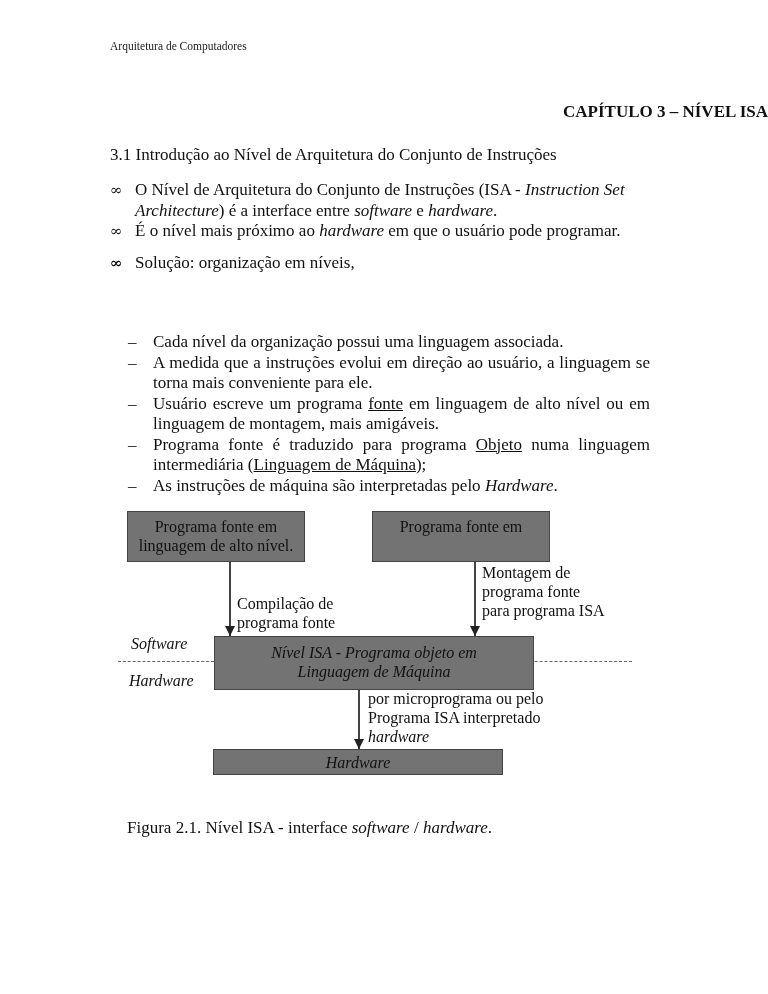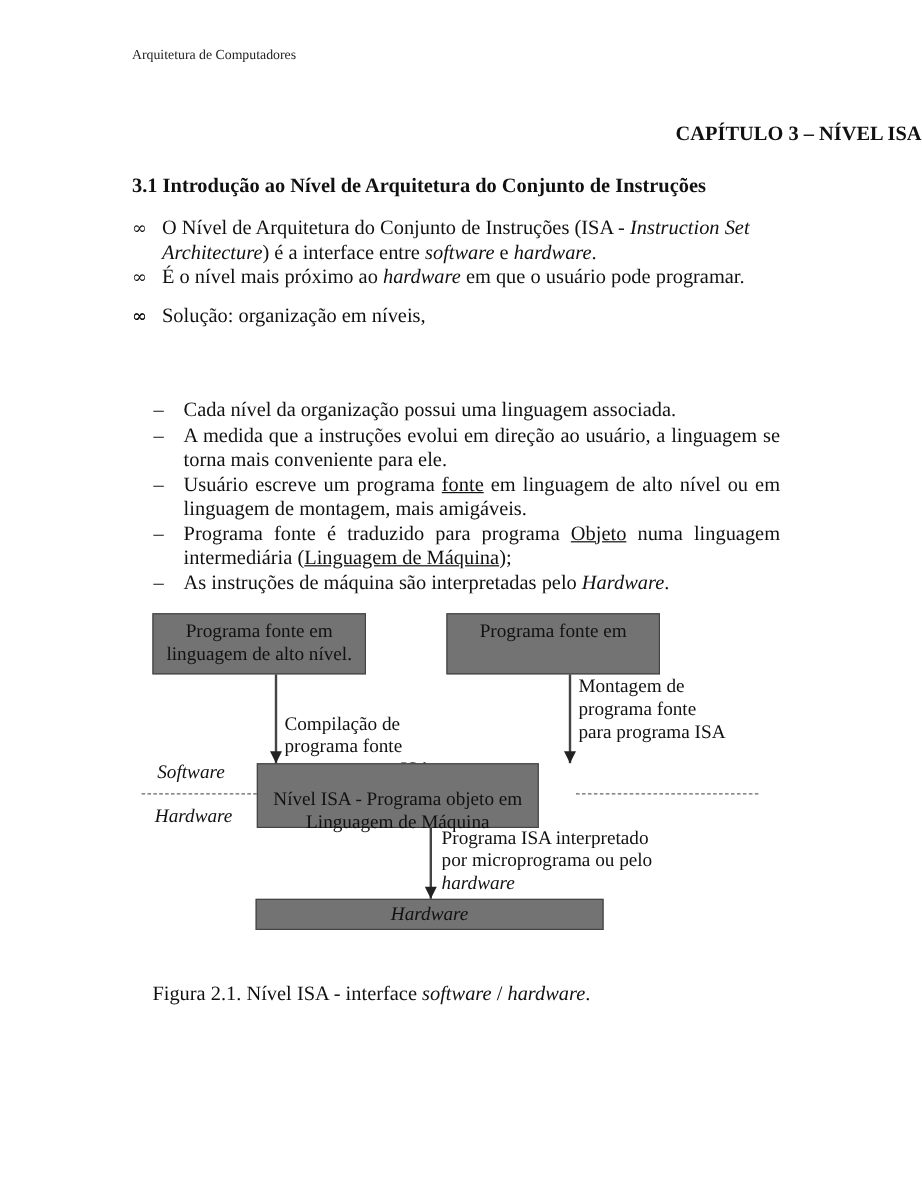--- a/index.html
+++ b/index.html
@@ -10,21 +10,21 @@
   .header {
     position: absolute; left: 110px; top: 40px;
     font-size: 11.5px; color: #222;
   }
   .chapter-title {
     position: absolute; left: 0; width: 768px; top: 102px;
     text-align: right; font-weight: bold; font-size: 17px;
   }
   .section-title {
     position: absolute; left: 110px; top: 145px;
-    font-weight: bold; font-size: 17px;
+    font-weight: normal; font-size: 17px;
   }
   .para { font-size: 17px; line-height: 20.5px; }
   .bullets { position: absolute; left: 110px; width: 540px; }
   .bullet { position: relative; padding-left: 25px; }
   .bullet .mark {
     position: absolute; left: 0; top: 0; font-size: 15px;
     font-family: "DejaVu Serif", serif;
   }
   .b1 { top: 180px; }
   .b2 { top: 253px; }
@@ -130,30 +130,30 @@
     <div>Montagem de</div>
     <div>programa fonte</div>
     <div>para programa ISA</div>
   </div>
 
   <div class="label" style="left:131px; top:634px; font-style:italic;">Software</div>
   <div class="dashed" style="left:118px; width:96px; top:661px;"></div>
   <div class="dashed" style="left:480px; width:152px; top:661px;"></div>
   <div class="label" style="left:129px; top:671px; font-style:italic;">Hardware</div>
 
-  <div class="box" style="left:214px; top:636px; width:235px; height:54px; padding-top:20px;">
+  <div class="box" style="left:214px; top:636px; width:320px; height:54px; padding-top:6px;font-style:italic;">
     <div>Nível ISA - Programa objeto em</div>
     <div>Linguagem de Máquina</div>
   </div>
 
   <div class="vline" style="left:358px; top:690px; height:59px;"></div>
   <div class="arrow" style="left:354px; top:739px;"></div>
   <div class="label" style="left:368px; top:689px;">
+    <div>por microprograma ou pelo</div>
     <div>Programa ISA interpretado</div>
-    <div>por microprograma ou pelo</div>
     <div style="font-style:italic;">hardware</div>
   </div>
 
   <div class="box" style="left:213px; top:749px; width:290px; height:26px; padding-top:3px; font-style:italic;">Hardware</div>
 </div>
 
 <div class="caption">
   <span>Figura 2.1. Nível ISA - interface </span><i>software</i><span> / </span><i>hardware</i><span>.</span>
 </div>
 

